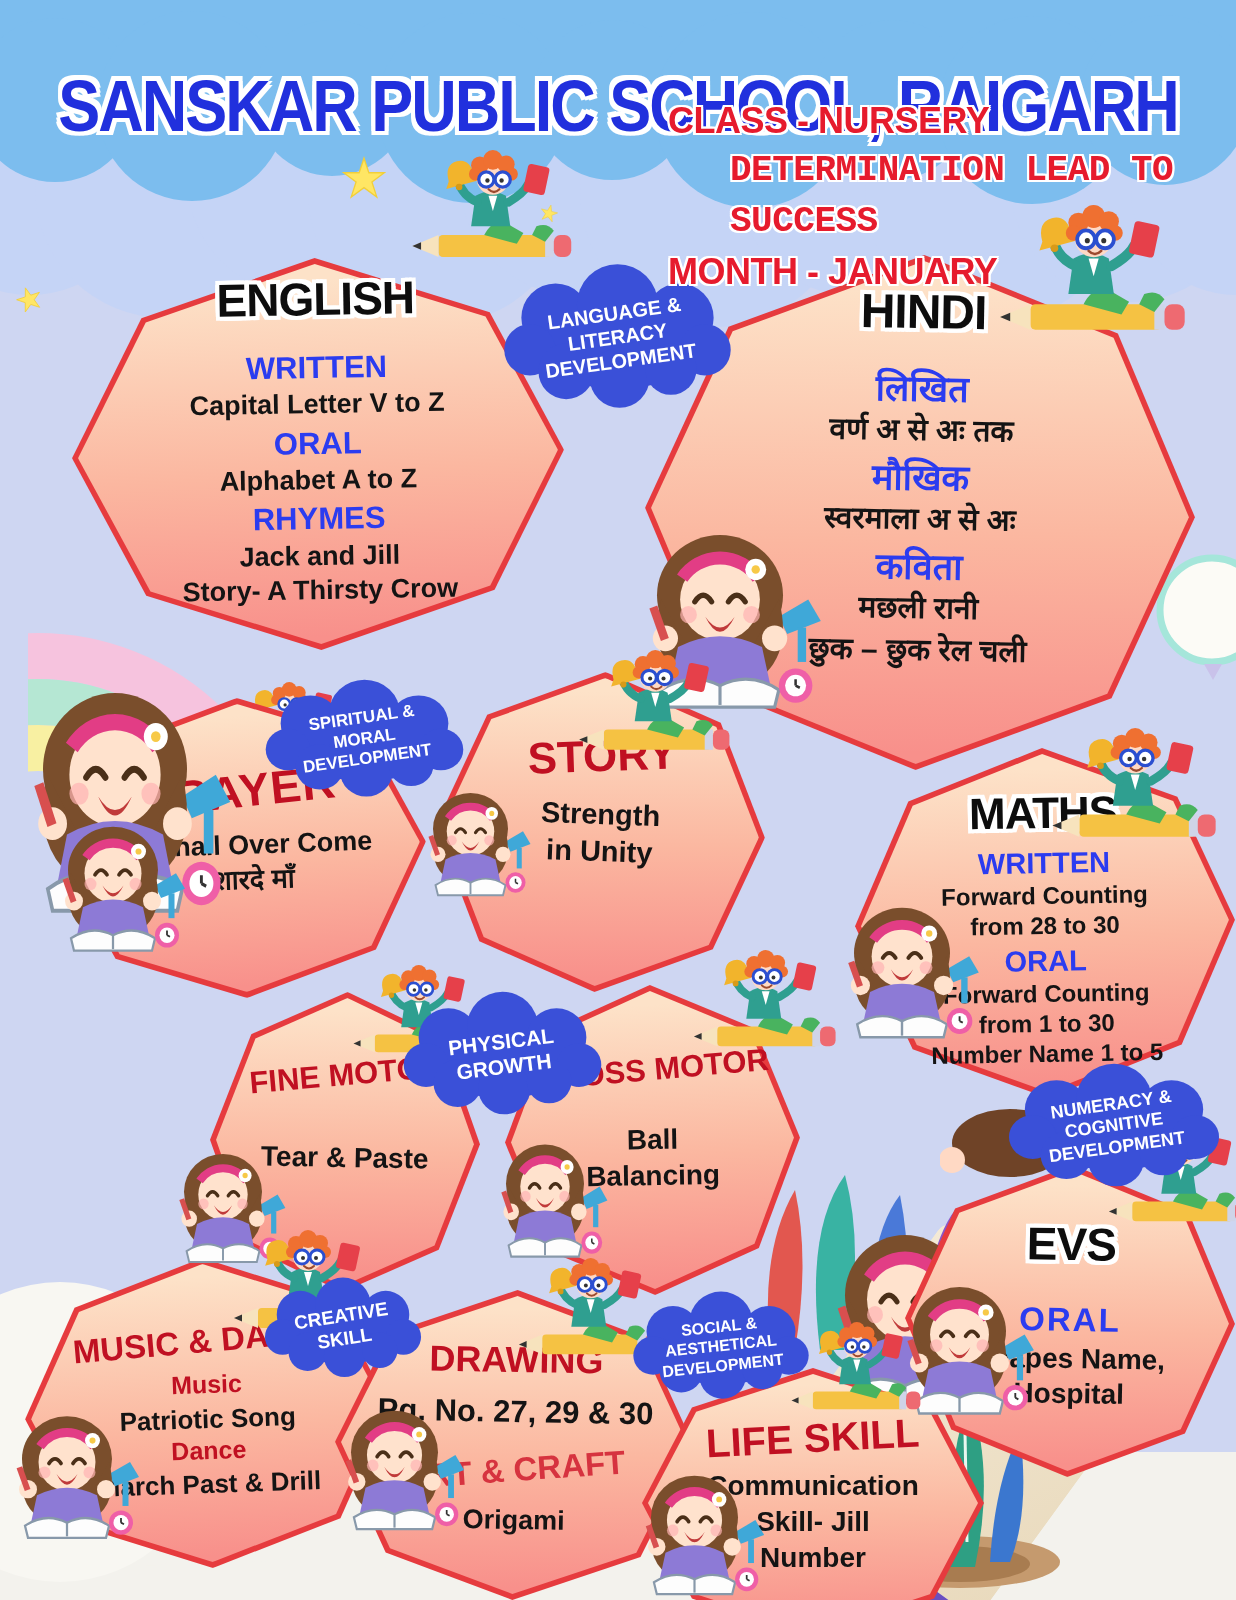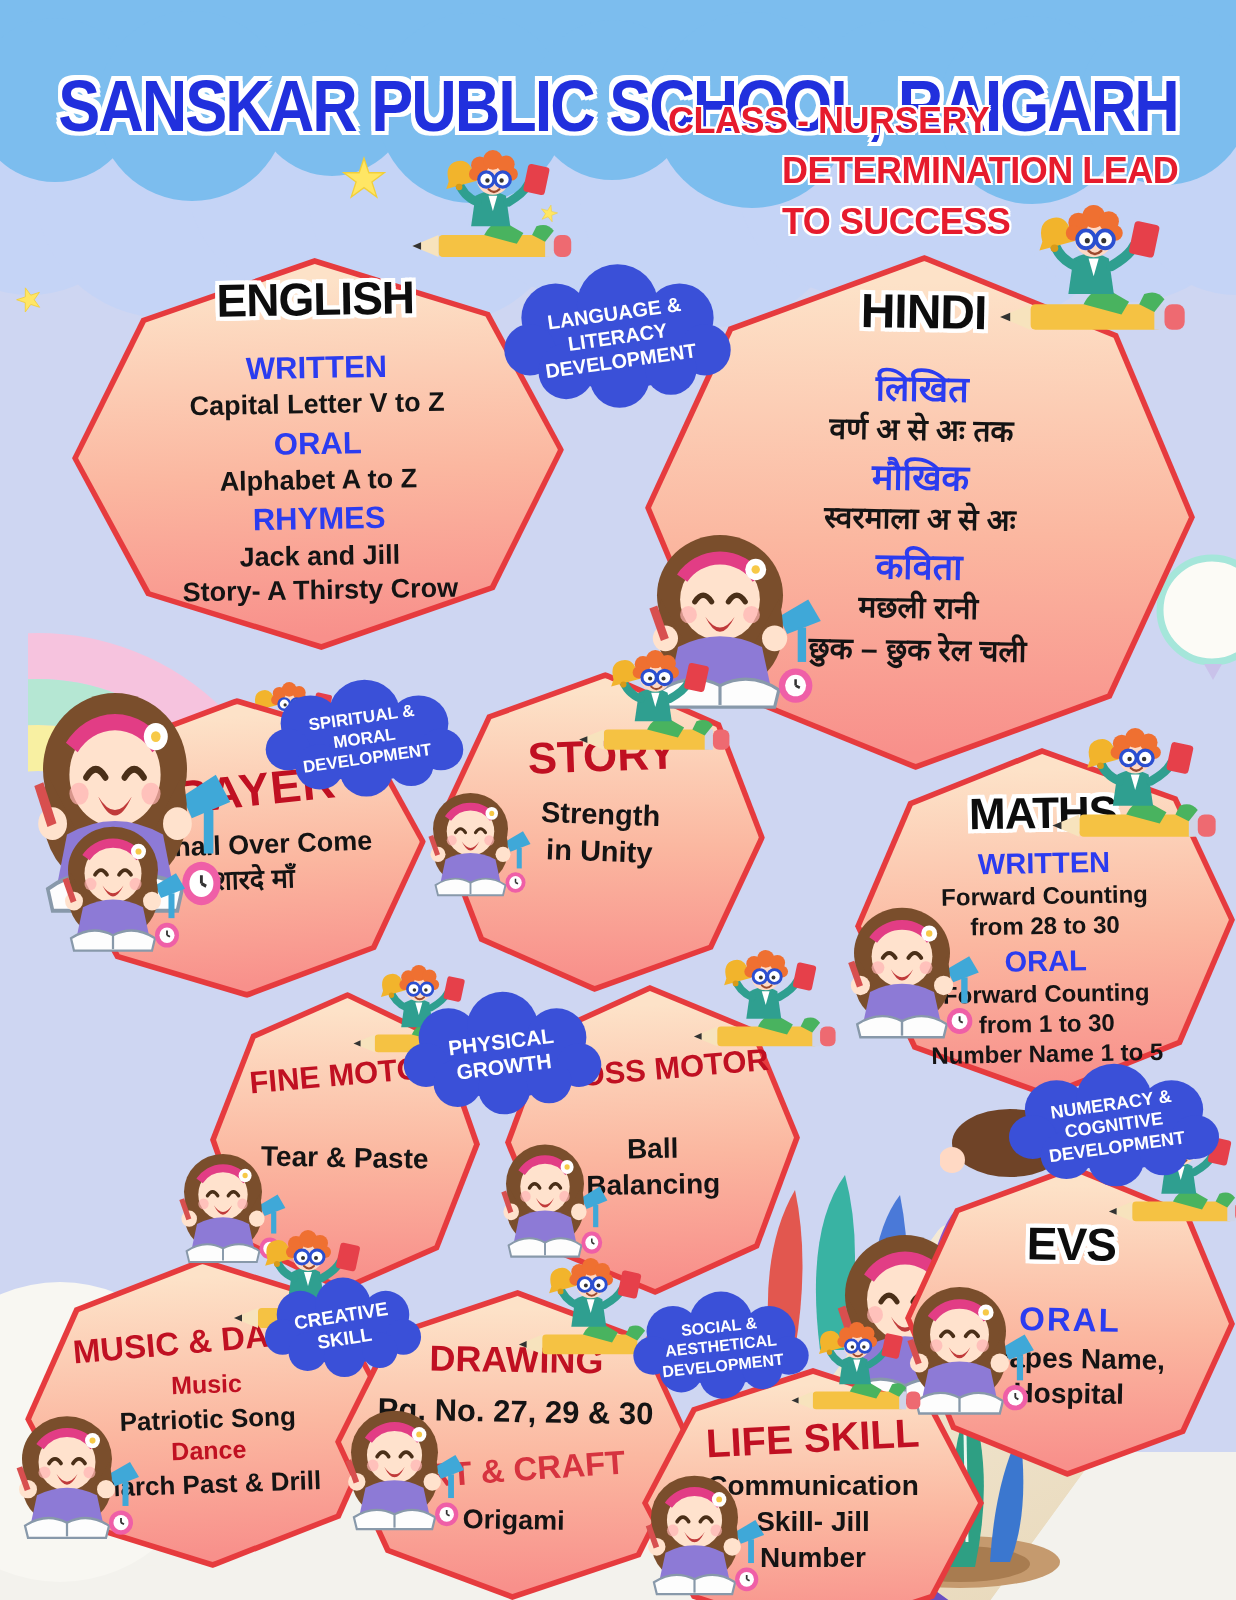--- a/index.html
+++ b/index.html
@@ -24,21 +24,21 @@
 
   .ow{text-shadow:-4px -4px 0 #fff,4px -4px 0 #fff,-4px 4px 0 #fff,4px 4px 0 #fff,0 -4px 0 #fff,0 4px 0 #fff,-4px 0 0 #fff,4px 0 0 #fff;}
   .ow2{text-shadow:-2px -2px 0 #fff,2px -2px 0 #fff,-2px 2px 0 #fff,2px 2px 0 #fff,0 -2px 0 #fff,0 2px 0 #fff,-2px 0 0 #fff,2px 0 0 #fff;}
 
   
   .school-title{position:absolute;top:22px;left:0;width:100%;text-align:center;z-index:6;
       font-size:63px;font-weight:bold;color:#2130dd;letter-spacing:-2px;
       transform:scaleY(1.15);transform-origin:top center;}
   .info{position:absolute;left:668px;top:96px;z-index:6;color:#e61b2d;font-weight:bold;
       font-size:36px;line-height:1.4;letter-spacing:-0.5px;}
-  .info .ind{margin-left:114px;}
+  .info .ind{margin-left:62px;font-family:Liberation Mono, monospace;}
 
   
   .cloud{position:absolute;z-index:5;color:#3a50d8;}
   .cloud svg{position:absolute;inset:0;width:100%;height:100%;}
   .cloud .txt{position:absolute;inset:0;display:flex;align-items:center;justify-content:center;
       color:#fff;font-weight:bold;text-align:center;white-space:pre-line;line-height:1.2;}
 
   .book{position:absolute;left:828px;top:1262px;width:260px;height:310px;z-index:2;
       background:linear-gradient(120deg,#f4ead6,#e9dabd);transform:rotate(36deg);
       border-bottom:14px solid #6a4fc0;border-radius:18px;}
@@ -298,21 +298,21 @@
       <div class="t-red" style="margin-top:64px;font-size:31px;transform:rotate(-6deg)">FINE MOTOR</div>
       <div class="itm" style="margin-top:48px;font-size:28px">Tear &amp; Paste</div>
     </div>
   </section>
 
   <section class="oct" style="left:505px;top:985px;width:295px;height:310px;transform:rotate(-1deg)">
     <div class="bd"></div>
     <div class="fl"></div>
     <div class="ct">
       <div class="t-red" style="margin-top:66px;font-size:31px;transform:rotate(-4deg)">GROSS MOTOR</div>
-      <div class="itm" style="margin-top:44px;font-size:28px">Ball</div>
+      <div class="itm" style="margin-top:35px;font-size:28px">Ball</div>
       <div class="itm" style="font-size:28px">Balancing</div>
     </div>
   </section>
 
   <section class="oct" style="left:905px;top:1165px;width:330px;height:312px;transform:rotate(1deg)">
     <div class="bd"></div>
     <div class="fl"></div>
     <div class="ct">
       <div class="t-big ow" style="margin-top:52px;font-size:46px">EVS</div>
       <div class="lbl" style="margin-top:28px;font-size:33px;letter-spacing:2px">ORAL</div>
@@ -464,15 +464,16 @@
       </svg>
     <div class="txt" style="font-size:16px;transform:rotate(-6deg)">SOCIAL &amp;
 AESTHETICAL
 DEVELOPMENT</div>
   </div>
 
   <h1 class="school-title ow">SANSKAR PUBLIC SCHOOL, RAIGARH</h1>
   <div class="info ow2">
     <div>CLASS - NURSERY</div>
     <div class="ind">DETERMINATION LEAD TO SUCCESS</div>
+    <div>MONTH - JANUARY</div>
   </div>
 
 </div>
 
 </body></html>

